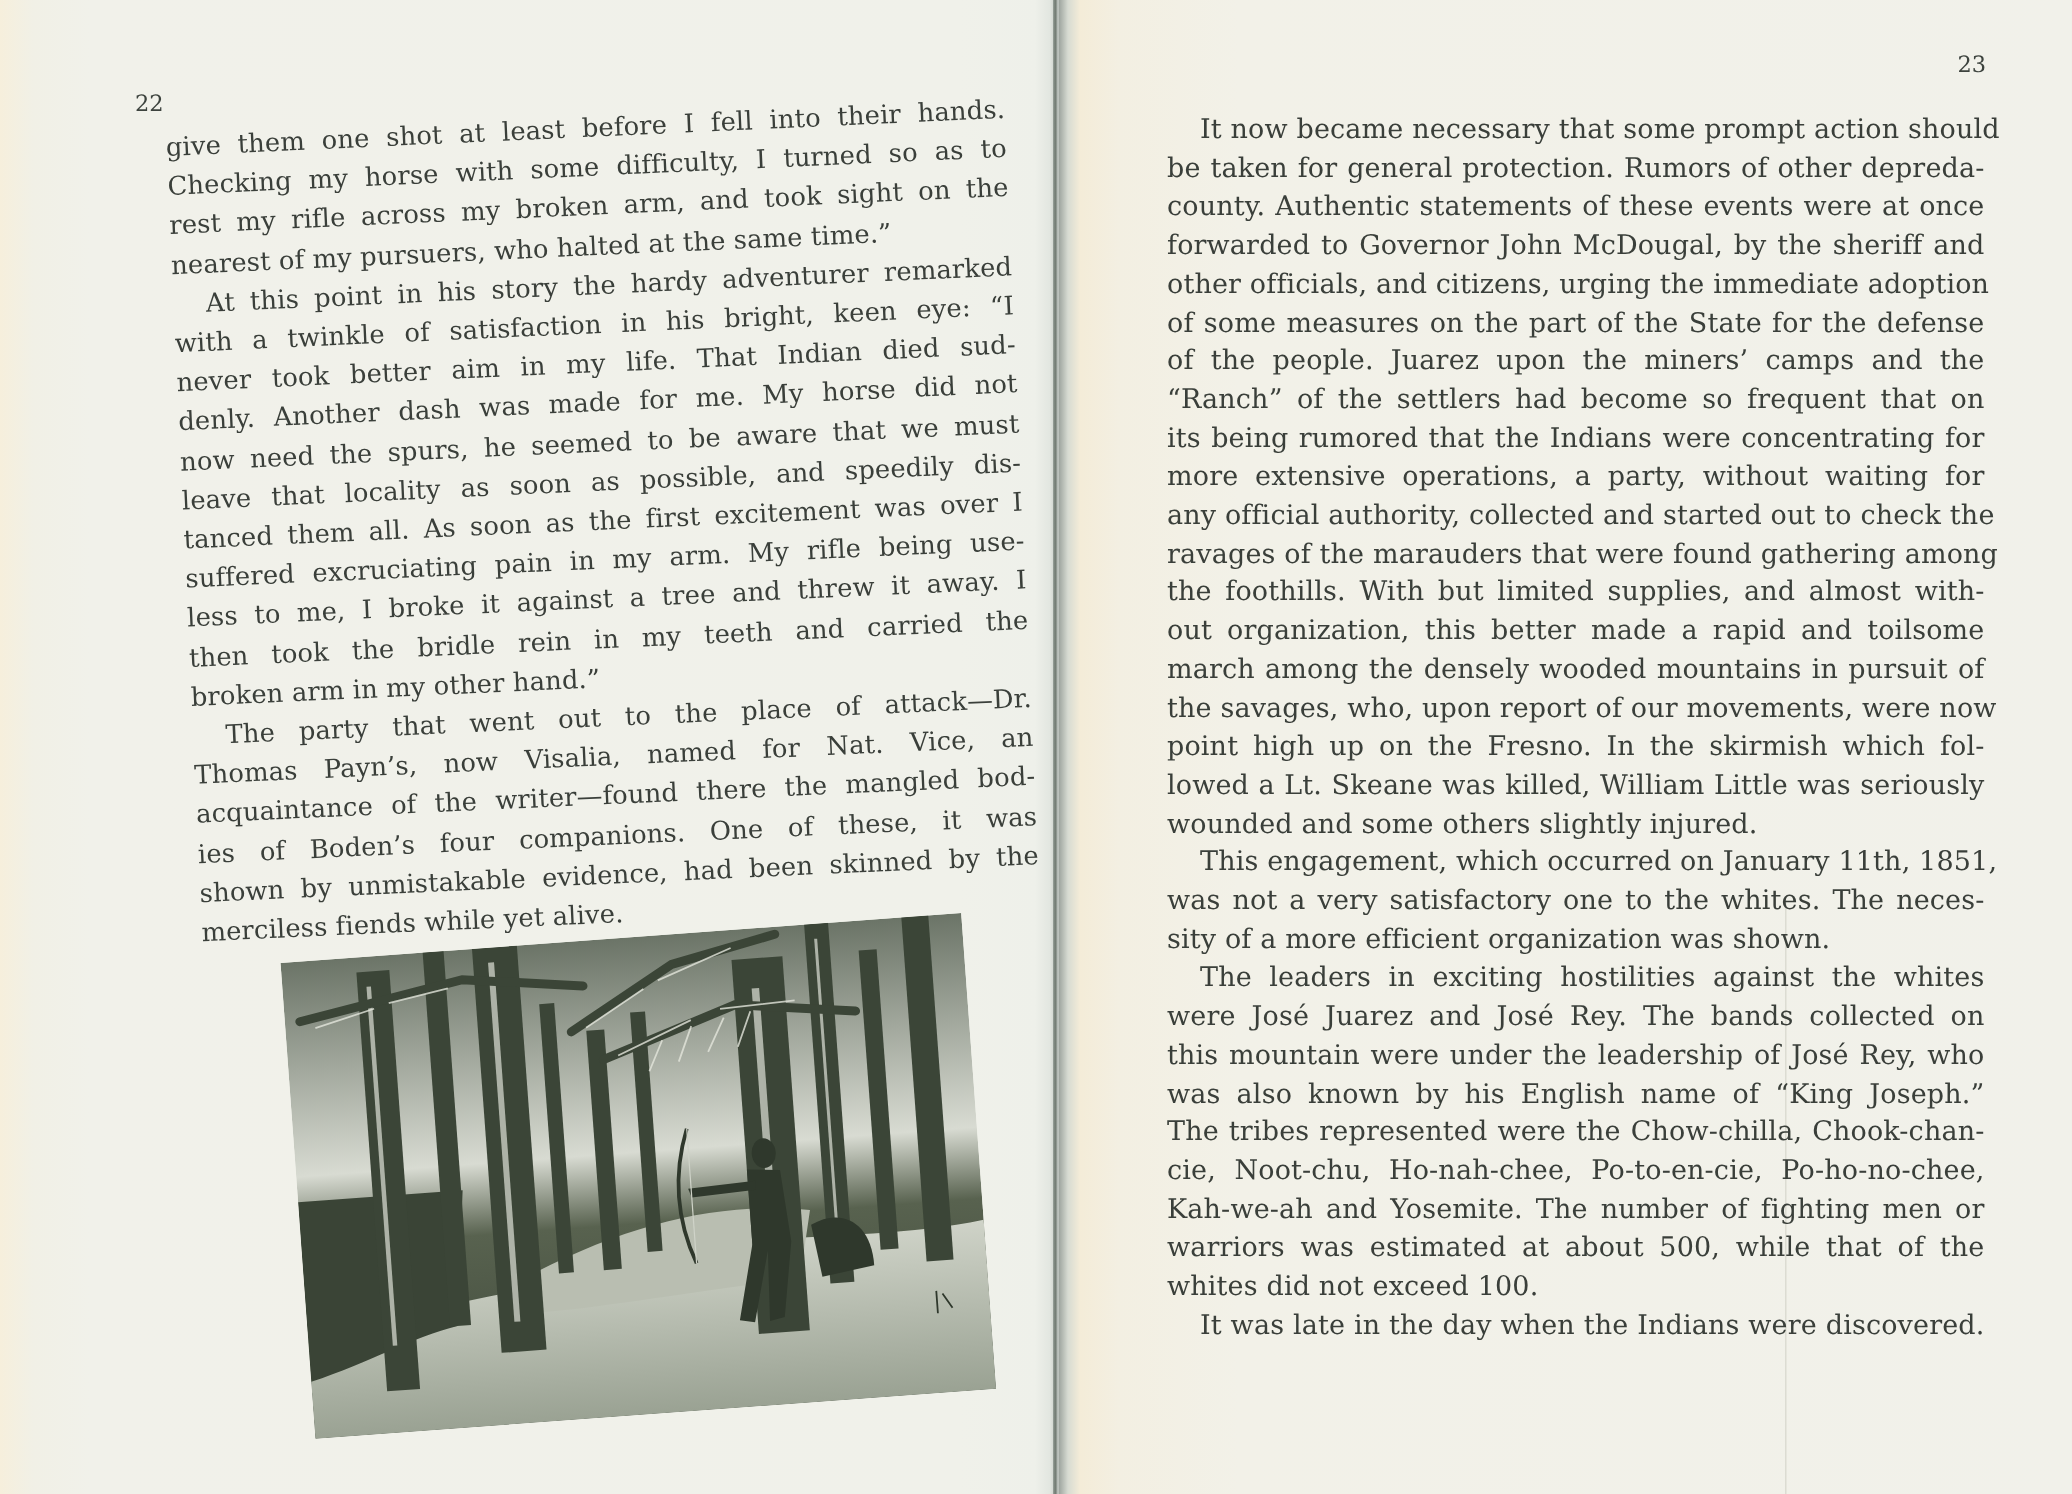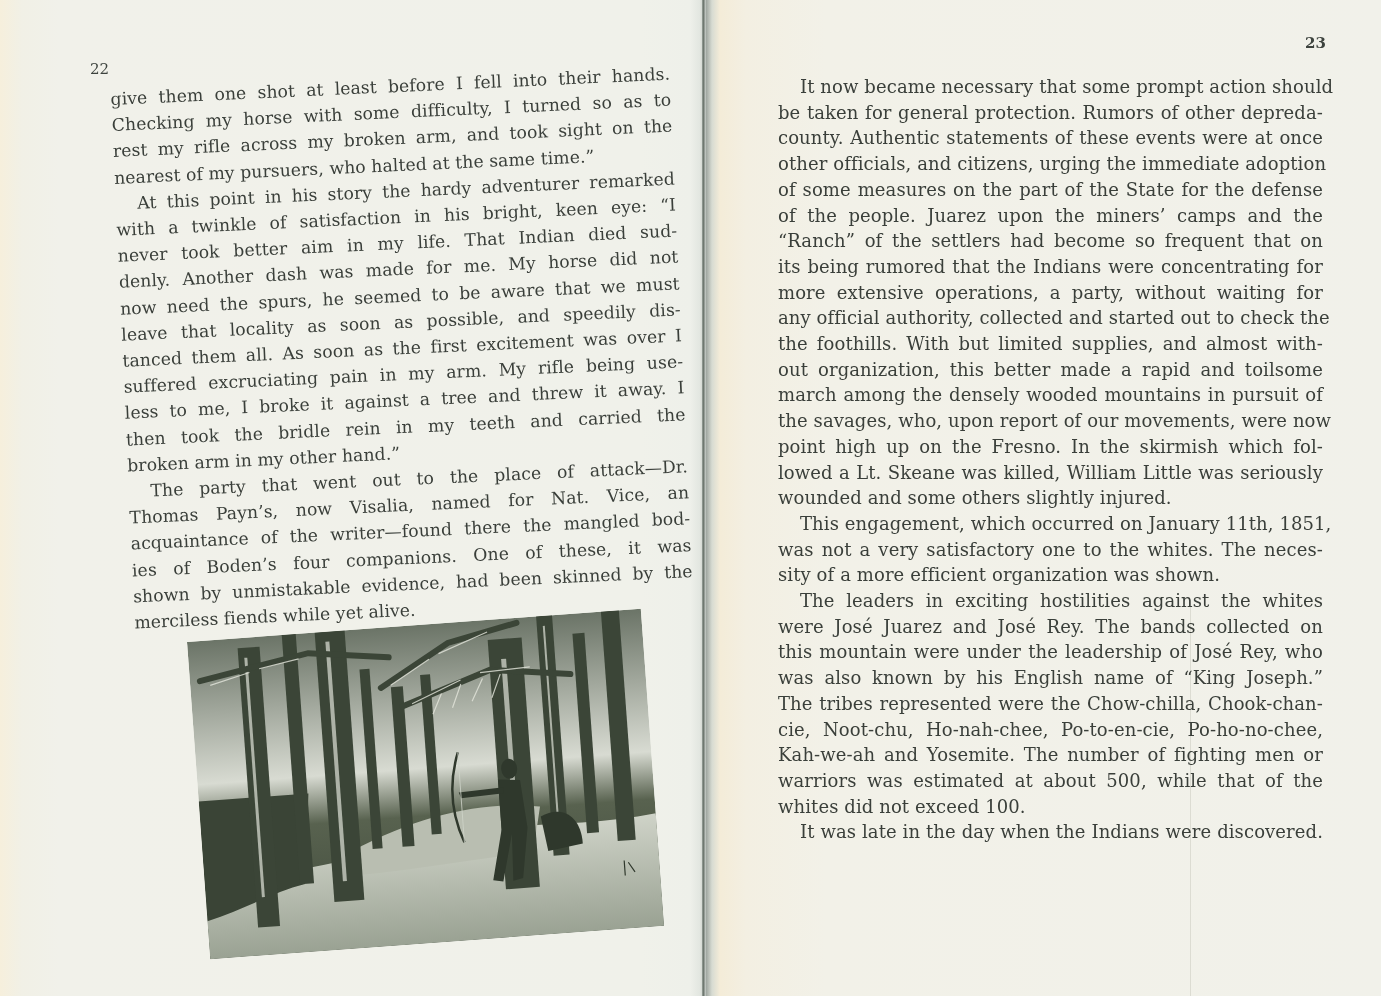--- a/index.html
+++ b/index.html
@@ -22,21 +22,21 @@
     overflow: hidden;
   }
   .gutter-line {
     position: absolute; left: 702px; top: 0; width: 3px; height: 996px;
     background: linear-gradient(90deg, #9aa39c, #6f7870, #a9b0aa);
   }
   .page-number {
     position: absolute; font-size: 15px; color: #3d433e;
   }
   .pn-left { left: 90px; top: 60px; }
-  .pn-right { left: 1305px; top: 34px; font-weight: bold; }
+  .pn-right { left: 1305px; top: 34px; }
 
   .left-text {
     position: absolute; left: 110px; top: 86px; width: 560px;
     transform: rotate(-2.6deg);
     transform-origin: 0 0;
   }
   .line {
     font-size: 17.2px; line-height: 26.2px; white-space: nowrap;
     text-align: justify; text-align-last: justify; display: block;
     letter-spacing: 0.1px;
@@ -157,27 +157,29 @@
       <path d="M340 200 C360 190 380 200 380 230 L345 235 Z" fill="#2f382c"></path>
 
       <path d="M420 250 L420 265 M424 252 L430 262" stroke="#2f382c" stroke-width="1.2"></path>
     </svg>
   </div>
 
   <div class="right-text" id="right-text">
       <span class="line indent">It now became necessary that some prompt action should</span>
       <span class="line">be taken for general protection.  Rumors of other depreda-</span>
       <span class="line">county.  Authentic statements of these events were at once</span>
+      <span class="line">forwarded to Governor John McDougal, by the sheriff and</span>
       <span class="line">other officials, and citizens, urging the immediate adoption</span>
       <span class="line">of some measures on the part of the State for the defense</span>
       <span class="line">of the people.  Juarez upon the miners’ camps and the</span>
       <span class="line">“Ranch” of the settlers had become so frequent that on</span>
       <span class="line">its being rumored that the Indians were concentrating for</span>
       <span class="line">more extensive operations, a party, without waiting for</span>
       <span class="line">any official authority, collected and started out to check the</span>
+      <span class="line">ravages of the marauders that were found gathering among</span>
       <span class="line">the foothills.  With but limited supplies, and almost with-</span>
       <span class="line">out organization, this better made a rapid and toilsome</span>
       <span class="line">march among the densely wooded mountains in pursuit of</span>
       <span class="line">the savages, who, upon report of our movements, were now</span>
       <span class="line">point high up on the Fresno.  In the skirmish which fol-</span>
       <span class="line">lowed a Lt. Skeane was killed, William Little was seriously</span>
       <span class="line last">wounded and some others slightly injured.</span>
       <span class="line indent">This engagement, which occurred on January 11th, 1851,</span>
       <span class="line">was not a very satisfactory one to the whites.  The neces-</span>
       <span class="line last">sity of a more efficient organization was shown.</span>

